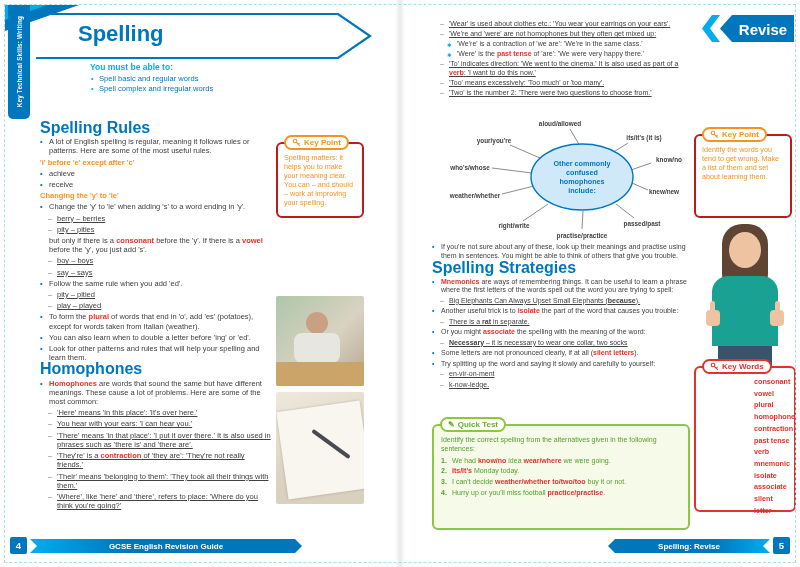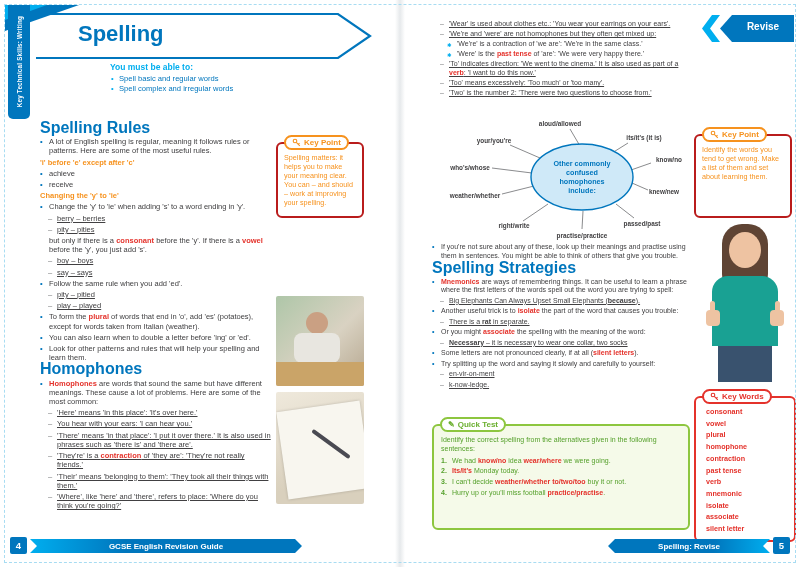--- a/index.html
+++ b/index.html
@@ -7,21 +7,21 @@
   .spread{position:relative;width:800px;height:567px;background:#fff;overflow:hidden;}
   .trim{position:absolute;inset:4px;border:1px dashed #a8dcf2;pointer-events:none;z-index:60;}
   .gutter{position:absolute;left:395px;top:0;width:10px;height:100%;background:linear-gradient(90deg,rgba(0,0,0,0),rgba(90,110,125,.15),rgba(0,0,0,0));}
 
   .corner{position:absolute;left:5px;top:5px;}
   .vbanner{position:absolute;left:8px;top:5px;width:22px;height:114px;background:#0076bd;border-radius:0 0 5px 5px;display:flex;align-items:center;justify-content:center;}
   .vbanner span{writing-mode:vertical-rl;transform:rotate(180deg);color:#fff;font-size:6.3px;font-weight:bold;white-space:nowrap;letter-spacing:.2px;}
 
   .title-arrow{position:absolute;left:34px;top:12px;}
   .page-title{position:absolute;left:78px;top:21px;font-size:22px;font-weight:bold;color:#0076bd;}
-  .must{position:absolute;left:90px;top:62px;margin-left:20px;}
+  .must{position:absolute;left:90px;top:62px;}
   .must-t{color:#00aeef;font-weight:bold;font-size:8.5px;margin-bottom:2px;}
   .goal{position:relative;color:#0076bd;font-size:7.6px;line-height:10px;padding-left:9px;}
   .goal:before{content:"•";position:absolute;left:1px;color:#00aeef;}
 
   .col{position:absolute;color:#414042;font-size:7.5px;line-height:9.2px;}
   .col p{margin-bottom:2px;}
   .h2{color:#0076bd;font-weight:bold;font-size:16px;margin:2px 0 5px;}
   .sub{color:#f6921e;font-weight:bold;}
   .bu{position:relative;padding-left:9px;}
   .bu:before{content:"•";position:absolute;left:0;color:#0076bd;font-weight:bold;}
@@ -42,21 +42,21 @@
   .tabbox{position:absolute;background:#fff;border-radius:6px;}
   .kp{border:2px solid #b91c1c;}
   .kw{border:2px solid #e4322b;}
   .tab{position:absolute;top:-9px;left:6px;display:flex;align-items:center;gap:3px;background:#fff;border-radius:8px;padding:1px 6px;font-size:8px;font-weight:bold;}
   .kp .tab{border:2px solid #f6921e;color:#f6921e;}
   .kw .tab{border:2px solid #e4322b;color:#e4322b;}
   .kp-body{padding:9px 6px 4px;color:#f6921e;font-size:7.2px;line-height:9px;}
   .kw-body{padding:8px 4px 4px 10px;color:#e4322b;font-size:7.2px;line-height:11.7px;font-weight:bold;}
   .kp-left{left:276px;top:142px;width:88px;height:76px;}
   .kp-right{left:694px;top:134px;width:98px;height:84px;}
-  .kw-box{left:694px;top:396px;width:102px;height:146px;}
+  .kw-box{left:694px;top:366px;width:102px;height:146px;padding-left:48px;}
 
   .qt{position:absolute;left:432px;top:424px;width:258px;height:106px;border:2px solid #8dc63f;border-radius:6px;background:#f5fae9;}
   .qt .tab{border:2px solid #8dc63f;color:#6aaf2e;background:#fff;}
   .qt-body{padding:10px 7px 4px;color:#55a02b;font-size:7px;line-height:8.8px;}
   .qt-intro{margin-bottom:3px;}
   .qt-item{display:flex;margin-bottom:2px;}
   .qt-n{width:11px;flex:none;font-weight:bold;}
 
   .photo{position:absolute;border-radius:2px;overflow:hidden;}
   .ph1{left:276px;top:296px;width:88px;height:90px;background:linear-gradient(135deg,#aec6a8,#d9d2c2 55%,#b4a58d);}
@@ -70,21 +70,21 @@
   .ph3 .hair{position:absolute;left:24px;top:2px;width:46px;height:64px;border-radius:20px 20px 14px 14px;background:#5f4434;}
   .ph3 .face{position:absolute;left:31px;top:10px;width:32px;height:36px;border-radius:50%;background:#eec3a2;}
   .ph3 .shirt{position:absolute;left:14px;top:54px;width:66px;height:70px;border-radius:16px 16px 0 0;background:#19a193;}
   .ph3 .hand1{position:absolute;left:8px;top:88px;width:14px;height:16px;border-radius:4px;background:#eec3a2;}
   .ph3 .hand2{position:absolute;left:72px;top:88px;width:14px;height:16px;border-radius:4px;background:#eec3a2;}
   .ph3 .thumb1{position:absolute;left:12px;top:79px;width:5px;height:11px;border-radius:3px;background:#eec3a2;}
   .ph3 .thumb2{position:absolute;left:77px;top:79px;width:5px;height:11px;border-radius:3px;background:#eec3a2;}
   .ph3 .jeans{position:absolute;left:20px;top:124px;width:54px;height:36px;background:#39526e;}
 
   .revise{position:absolute;left:702px;top:15px;width:92px;height:27px;}
-  .revise .txt{position:absolute;left:30px;right:0;top:6px;text-align:center;color:#fff;font-weight:bold;font-size:10px;}
+  .revise .txt{position:absolute;left:30px;right:0;top:6px;text-align:center;color:#fff;font-weight:bold;font-size:15px;}
 
   .diagram{position:absolute;left:430px;top:115px;}
   .diagram text{font-family:"Liberation Sans",sans-serif;}
   .dlabel{font-size:6.4px;font-weight:bold;fill:#414042;}
   .dcenter{font-size:7.2px;font-weight:bold;fill:#0076bd;}
 
   .pgnum{position:absolute;top:537px;width:17px;height:17px;background:#0076bd;color:#fff;font-size:9.5px;font-weight:bold;display:flex;align-items:center;justify-content:center;border-radius:2px;z-index:10;}
   .pg-l{left:10px;} .pg-r{left:773px;}
   .ribbon{position:absolute;top:539px;height:14px;color:#fff;font-weight:bold;font-size:8px;display:flex;align-items:center;justify-content:center;z-index:10;}
   .rb-l{left:30px;width:272px;background:linear-gradient(90deg,#00aeef,#0076bd 35%);clip-path:polygon(0 0,calc(100% - 7px) 0,100% 50%,calc(100% - 7px) 100%,0 100%,7px 50%);}

